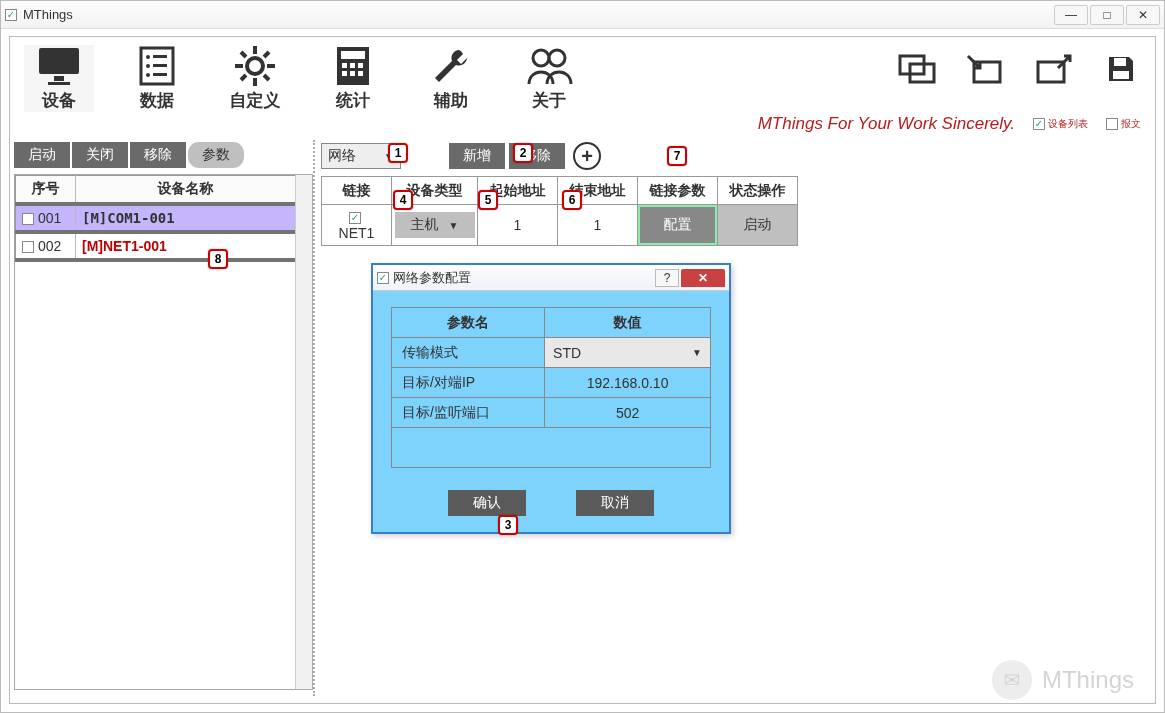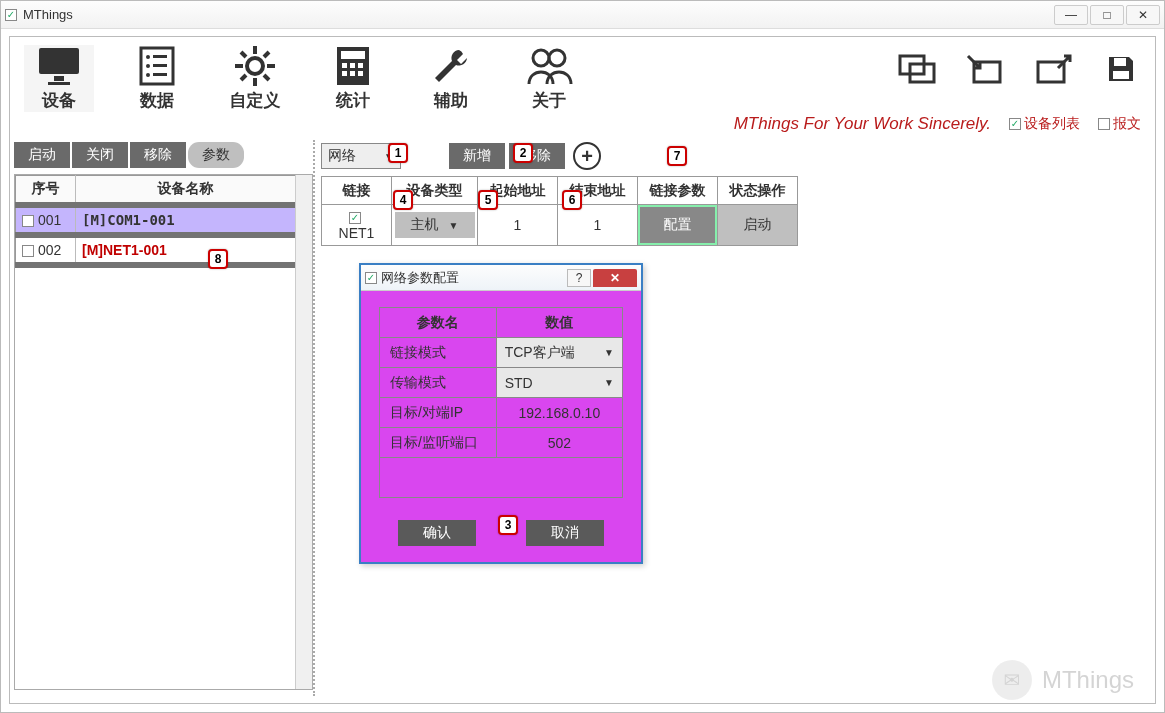--- a/index.html
+++ b/index.html
@@ -12,47 +12,47 @@
 .content { position: absolute; top: 35px; left: 8px; right: 8px; bottom: 8px; border: 1px solid #bbb; background: #fff; }
 .toolbar-top { display: flex; align-items: flex-start; justify-content: space-between; padding: 8px 14px 0 14px; }
 .nav-tabs { display: flex; gap: 28px; }
 .nav-tab { display: flex; flex-direction: column; align-items: center; gap: 2px; width: 70px; cursor: pointer; }
 .nav-tab .icon { width: 48px; height: 42px; display: flex; align-items: center; justify-content: center; }
 .nav-tab .label { font-size: 17px; font-weight: 600; }
 .nav-tab.active { background: #f5f5f5; }
 .right-icons { display: flex; gap: 28px; align-items: center; padding-top: 6px; }
 .right-icon { width: 40px; height: 36px; cursor: pointer; display:flex; align-items:center; justify-content:center;}
 .slogan-row { display: flex; justify-content: flex-end; align-items: center; gap: 18px; padding: 2px 14px 6px 0; font-size: 17px; color: #b91c1c; }
-.slogan-row label { font-size: 14px; display:flex; align-items:center; gap:3px;}
+.slogan-row label { font-size: 10px; display:flex; align-items:center; gap:3px;}
 .divider-row { display: flex; }
 .left-panel { width: 305px; border-right: 2px dotted #aaa; display: flex; flex-direction: column; padding-left:4px; padding-bottom:6px;}
 .right-panel { flex: 1; position: relative; }
 .btn-row { display: flex; gap: 2px; padding: 2px 0 6px 0; }
 .btn { background: #6a6a6a; color: #fff; border: none; height: 26px; padding: 0 14px; font-size: 14px; cursor: pointer; }
 .btn.grey { background: #bfbfbf; color:#333;border-radius:11px;}
 .btn.dark { background: #5a5a5a; }
 .dev-table { border: 1px solid #999; font-size: 14px; }
-.dev-table th, .dev-table td { border-right: 1px solid #bbb; border-bottom: 6px solid #737373; padding: 4px 6px; }
+.dev-table th, .dev-table td { border-right: 1px solid #bbb; border-bottom: 4px solid #737373; padding: 4px 6px; }
 .dev-table th { font-weight: 600; background: #fafafa; text-align:center;}
 .dev-table tr.selected td { background: #c4b5fd; }
 .dev-table .mono { font-family: monospace; color: #333; font-weight:bold;}
 .dev-table .red { color: #c00000; }
 .scroll-wrap { border:1px solid #aaa; height:560px; overflow:hidden; position:relative; }
 .scroll-wrap::after{ content:""; position:absolute; right:0; top:0; bottom:0; width:16px; background:#f0f0f0; border-left:1px solid #ccc;}
 .net-bar { display: flex; align-items: center; gap: 4px; padding: 2px 6px 6px 6px; position:relative;}
 .select-like { display:inline-flex; align-items:center; justify-content:space-between; border:1px solid #888; background:#eee; height:26px; padding:0 6px; font-size:14px; min-width:80px;}
 .select-like .caret{ font-size:10px; margin-left:6px;}
 .add-icon { width:28px; height:28px; border:2px solid #333; border-radius:50%; display:flex; align-items:center; justify-content:center; font-size:20px; font-weight:bold; margin-left:4px; cursor:pointer;}
 .right-table { margin: 0 6px; }
 .right-table th, .right-table td { border:1px solid #999; padding: 4px 10px; text-align:center; font-size:14px; height:28px;}
 .right-table .btn-cell { background:#86efac; color:#fff; cursor:pointer; padding:2px;margin-left:43px;}
 .right-table .btn-cell2 { background:#bfbfbf; color:#333; cursor:pointer;}
 .callout { position:absolute; width:20px; height:20px; border:2px solid #c00; border-radius:4px; background:#fff; color:#000; font-size:12px; font-weight:bold; display:flex; align-items:center; justify-content:center; z-index:50; box-shadow:0 0 2px rgba(0,0,0,.3);}
 
-.dialog { position:absolute; left:358px; top:262px; width:284px; border:2px solid #3a7fc4; background:#d946ef; box-shadow:2px 2px 6px rgba(0,0,0,.2);}
+.dialog { position:absolute; left:370px; top:262px; width:360px; border:2px solid #3a7fc4; background:#7dd3fc; box-shadow:2px 2px 6px rgba(0,0,0,.2);}
 .dialog-title { height:26px; display:flex; align-items:center; justify-content:space-between; padding:0 4px; background:linear-gradient(#fdfdfd,#eef3f8); border-bottom:1px solid #ccc; font-size:13px;}
 .dialog-title .left{ display:flex; align-items:center; gap:4px;}
 .dialog-title .ctrls{ display:flex; gap:2px;}
 .dialog-title .help{ width:24px; height:18px; border:1px solid #bbb; background:#f7f7f7; display:flex;align-items:center;justify-content:center; font-size:12px;}
 .dialog-title .close{ width:44px; height:18px; background:#c84040; color:#fff; display:flex;align-items:center;justify-content:center; border-radius:2px 2px 0 0; font-size:12px; font-weight:bold;}
 .dialog-body { padding:16px 18px 8px 18px;}
 .param-table { width:100%; border-collapse:collapse;}
 .param-table th, .param-table td { border:1px solid #888; padding:5px 10px; font-size:14px; height:30px;}
 .param-table th { text-align:center; font-weight:600;}
 .param-table td:first-child{ width:48%;}
@@ -289,29 +289,20 @@
       </div>
     </div>
     <div class="dialog-body">
       <table class="param-table">
         <tbody>
             <tr>
               <th>参数名</th>
               <th>数值</th>
             </tr>
         <tr>
-              <td>链接模式</td>
-              <td style="padding:0;">
-                <div class="select-cell">
-                  <span>TCP客户端</span>
-                  <span class="caret">▼</span>
-                </div>
-              </td>
-            </tr>
-        <tr>
               <td>传输模式</td>
               <td style="padding:0;">
                 <div class="select-cell">
                   <span>STD</span>
                   <span class="caret">▼</span>
                 </div>
               </td>
             </tr>
         <tr>
               <td>目标/对端IP</td>

